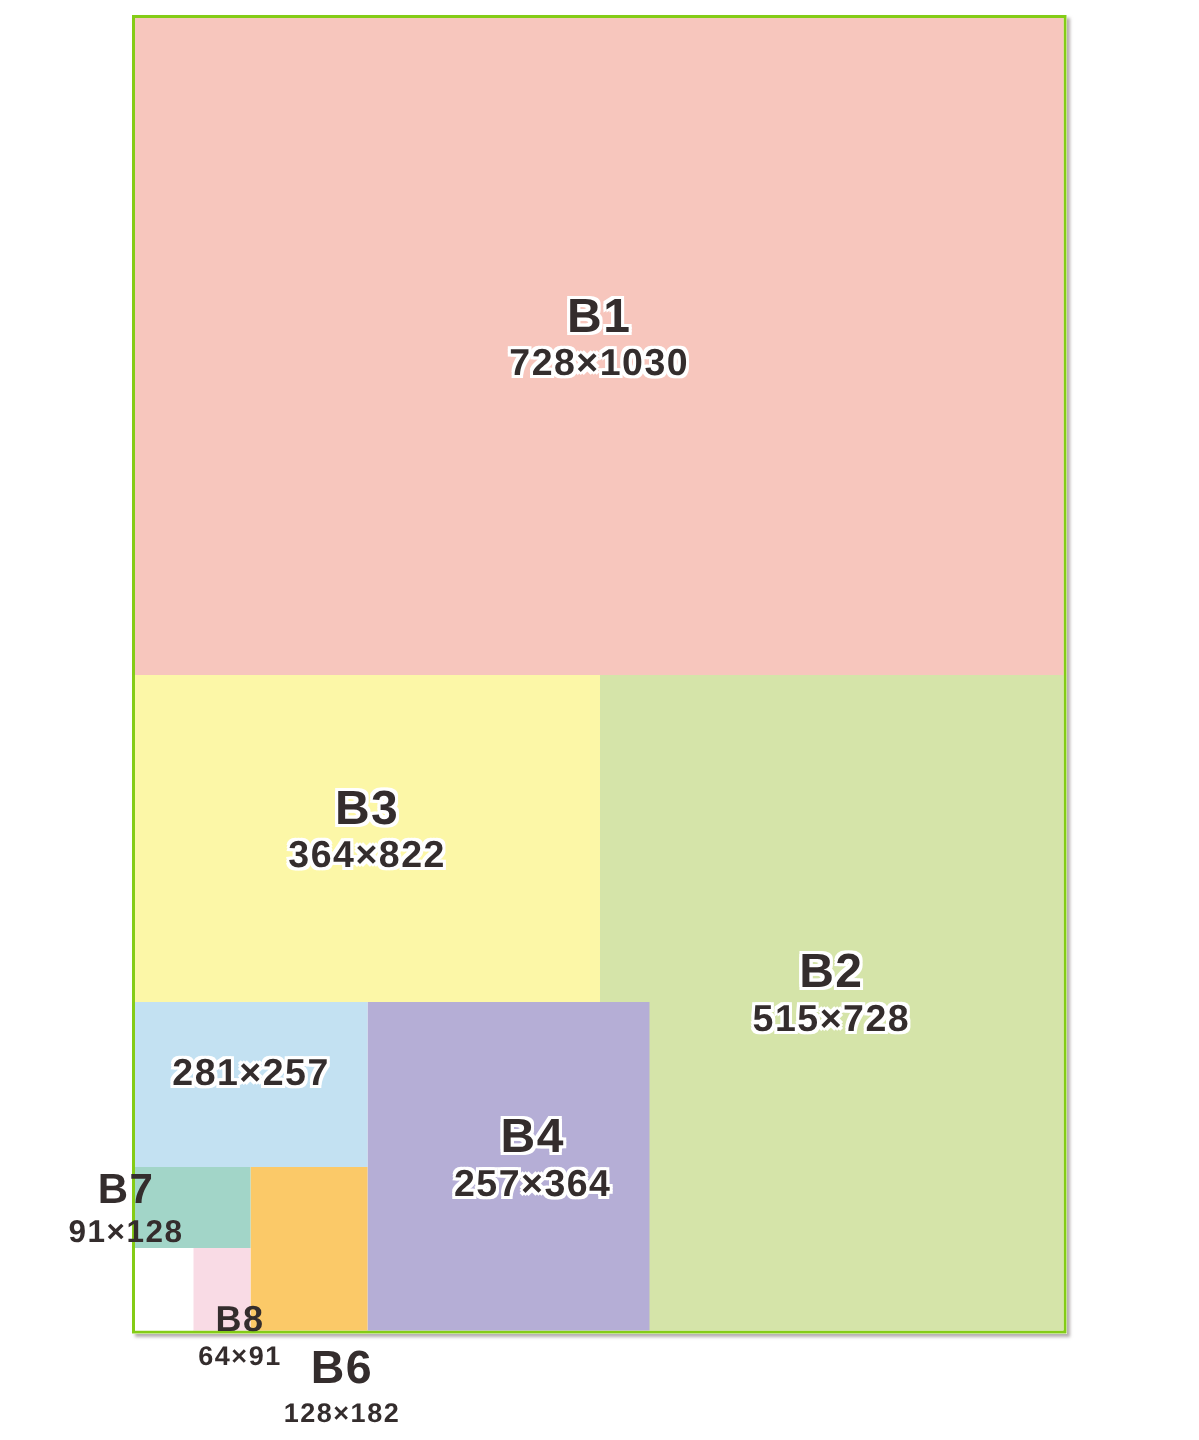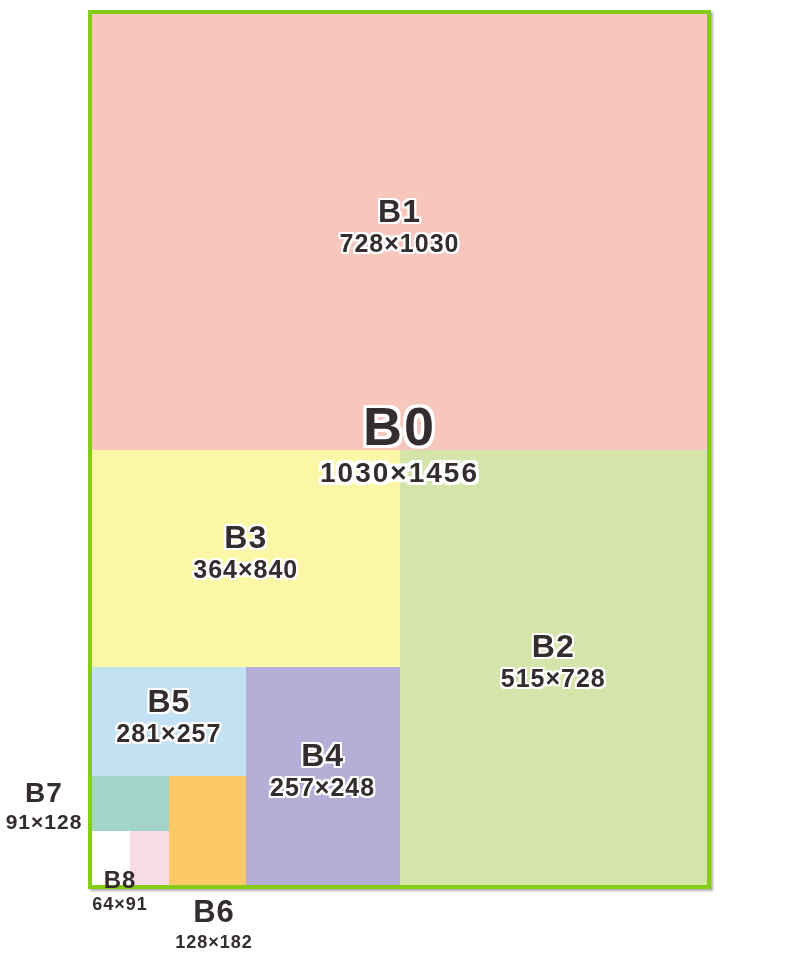--- a/index.html
+++ b/index.html
@@ -12,35 +12,35 @@
     font-family: "Liberation Sans", sans-serif;
     font-weight: 700;
     color: #342d2d;
   }
   .diagram {
     position: absolute;
     left: 88px;
     top: 10px;
     width: 623px;
     height: 879px;
-    border: 4px solid #84cc16;
+    border: 2px solid #84cc16;
     box-sizing: border-box;
     box-shadow: 2px 2px 2px rgba(120,110,110,0.55);
   }
   .region {
     position: absolute;
     display: flex;
     flex-direction: column;
     align-items: center;
     justify-content: center;
   }
   .region-b1 { left: 0;      top: 0;      width: 100%;  height: 50%;   }
   .region-b2 { left: 50%;    top: 50%;    width: 50%;   height: 50%; justify-content: center;   }
   .region-b3 { left: 0;      top: 50%;    width: 50%;   height: 25%;   }
-  .region-b4 { left: 25%;    top: 75%;    width: 25%;   height: 25%;   }
+  .region-b4 { left: 25%;    top: 75%;    width: 25%;   height: 25%; padding-left: 33px;   }
   .region-b5 { left: 0;      top: 75%;    width: 25%;   height: 12.5%; }
   .region-b6 { left: 12.5%;  top: 87.5%;  width: 12.5%; height: 12.5%; }
   .region-b7 { left: 0;      top: 87.5%;  width: 12.5%; height: 6.25%; }
   .region-b8 { left: 0;      top: 93.75%; width: 6.25%; height: 6.25%; }
   .region-b9 { left: 6.25%;  top: 93.75%; width: 6.25%; height: 6.25%; }
 
   .label-block { text-align: center; transform: translateY(-8px); }
   .size-name {
     font-size: 32px;
     line-height: 38px;
@@ -77,24 +77,24 @@
   .b0-dims {
     font-size: 28px;
     line-height: 32px;
     margin-top: 3px;
     letter-spacing: 2px;
     text-shadow:
       -3px -3px 0 #fff, 3px -3px 0 #fff, -3px 3px 0 #fff, 3px 3px 0 #fff,
       -3px 0 0 #fff, 3px 0 0 #fff, 0 -3px 0 #fff, 0 3px 0 #fff;
   }
 
-  .outside-label { position: absolute; text-align: center; }
+  .outside-label { position: absolute; text-align: center; padding-left: 40px; }
   .b7-label { left: 0;     top: 776px; width: 88px;  }
   .b8-label { left: 88px;  top: 865px; width: 64px;  }
-  .b6-label { left: 160px; top: 893px; width: 108px; }
+  .b6-label { left: 134px; top: 893px; width: 108px; }
   .b7-label .size-name { font-size: 28px; line-height: 34px; text-shadow: none; }
   .b7-label .size-dims { font-size: 21px; line-height: 24px; text-shadow: none; }
   .b8-label .size-name { font-size: 24px; line-height: 30px; text-shadow: none; }
   .b8-label .size-dims { font-size: 18px; line-height: 18px; text-shadow: none; }
   .b6-label .size-name { font-size: 31px; line-height: 37px; text-shadow: none; }
   .b6-label .size-dims { font-size: 18px; line-height: 24px; text-shadow: none; }
 </style>
 </head>
 <body>
 
@@ -112,47 +112,42 @@
     <div class="region region-b2" style="background-color: rgb(213, 228, 169);">
       <div class="label-block">
         <div class="size-name">B2</div>
         <div class="size-dims">515×728</div>
       </div>
     </div>
 
     <div class="region region-b3" style="background-color: rgb(252, 247, 167);">
       <div class="label-block">
         <div class="size-name">B3</div>
-        <div class="size-dims">364×840</div>
+        <div class="size-dims">364×822</div>
       </div>
     </div>
 
     <div class="region region-b4" style="background-color: rgb(181, 174, 214);">
       <div class="label-block">
         <div class="size-name">B4</div>
-        <div class="size-dims">257×248</div>
+        <div class="size-dims">257×364</div>
       </div>
     </div>
 
     <div class="region region-b5" style="background-color: rgb(195, 225, 242);">
       <div class="label-block">
-        <div class="size-name">B5</div>
         <div class="size-dims">281×257</div>
       </div>
     </div>
 
     <div class="region region-b6" style="background-color: rgb(251, 201, 104);"></div>
     <div class="region region-b7" style="background-color: rgb(162, 213, 200);"></div>
     <div class="region region-b8" style="background-color: rgb(255, 255, 255);"></div>
     <div class="region region-b9" style="background-color: rgb(249, 219, 229);"></div>
 
-    <div class="b0-block">
-      <div class="b0-name">B0</div>
-      <div class="b0-dims">1030×1456</div>
-    </div>
 
   </div>
 
   <div class="outside-label b7-label">
     <div class="size-name">B7</div>
     <div class="size-dims">91×128</div>
   </div>
 
   <div class="outside-label b8-label">
     <div class="size-name">B8</div>

